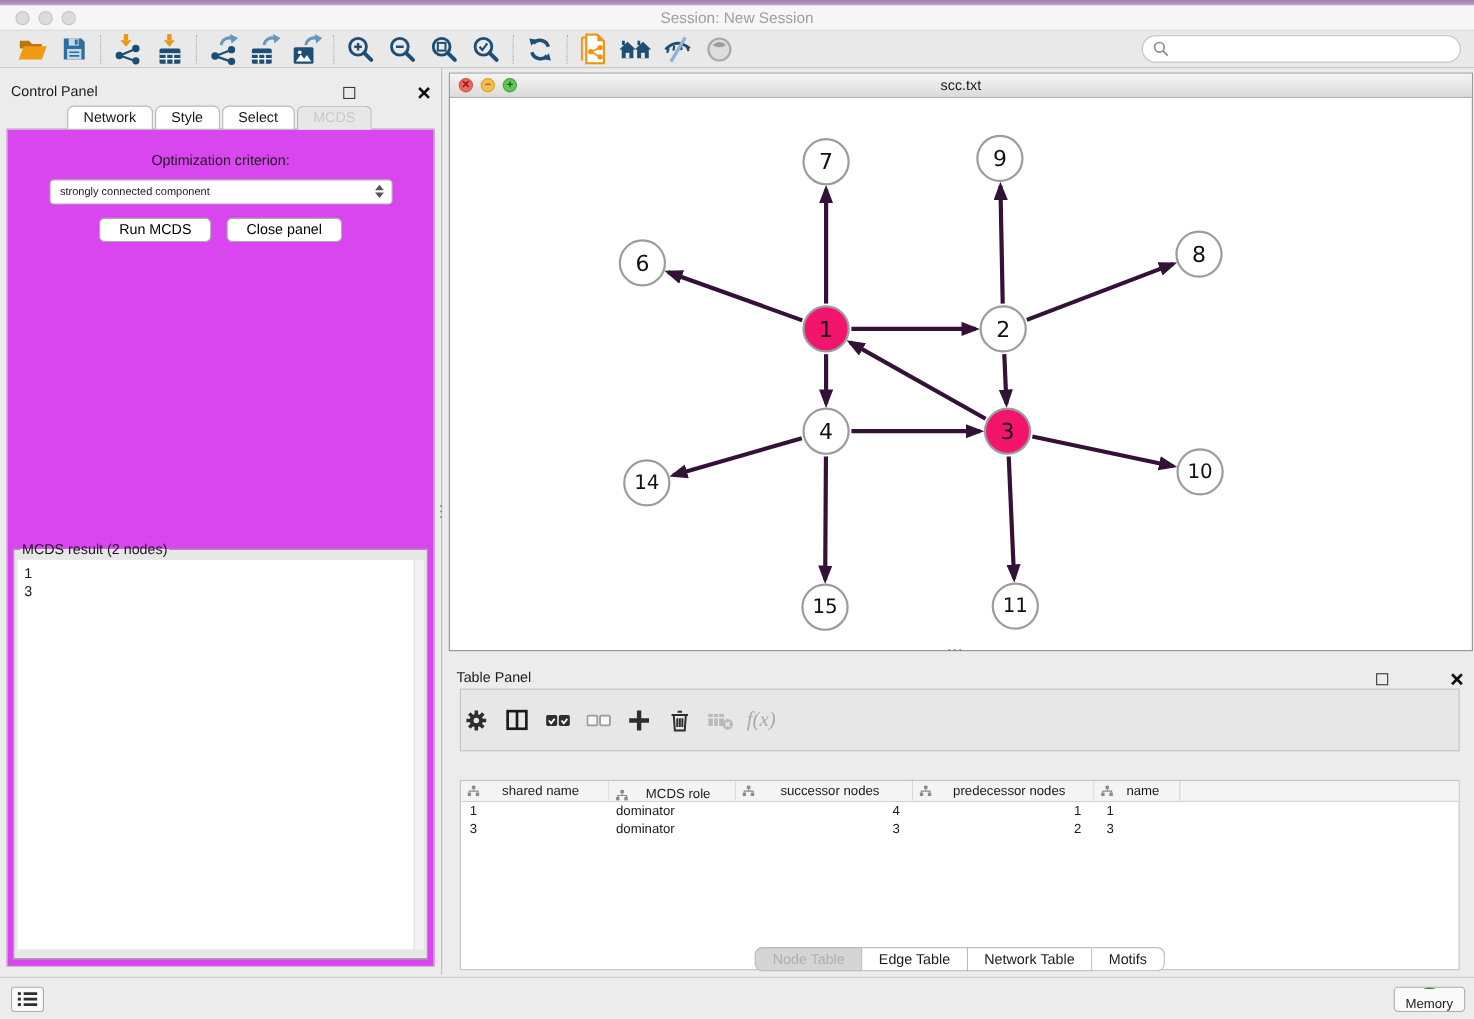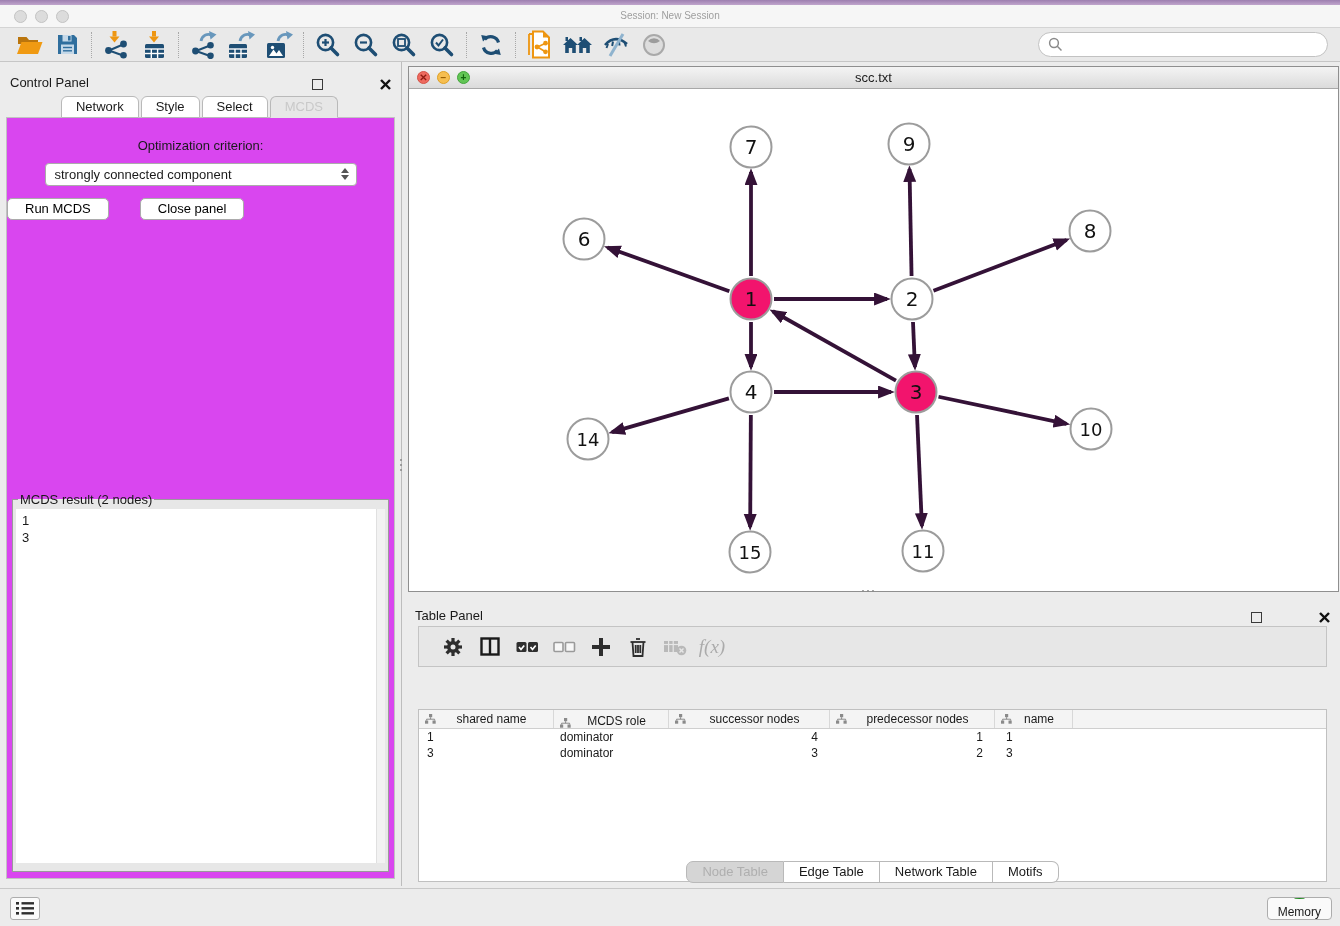--- a/index.html
+++ b/index.html
@@ -4,62 +4,62 @@
 <style>
   * { box-sizing: border-box; margin:0; padding:0; }
   html,body { width:1340px; height:926px; }
   body { font-family:"Liberation Sans",sans-serif; background:#ECECEC; position:relative; overflow:hidden; color:#1a1a1a; }
 
   
   .top-strip { position:absolute; top:0; left:0; right:0; height:5px; background:linear-gradient(#9d7fb0,#c0a5cc); }
   .titlebar { position:absolute; top:5px; left:0; right:0; height:23px; background:#F6F6F6; border-bottom:1px solid #D4D4D4; }
   .traffic-main { position:absolute; left:14px; top:5px; display:flex; gap:8px; }
   .gray-light { width:13px; height:13px; border-radius:50%; background:#DCDCDC; border:1px solid #C3C3C3; }
-  .app-title { text-align:center; font-size:10px; color:#9E9E9E; line-height:22px; }
+  .app-title { text-align:center; font-size:14px; color:#9E9E9E; line-height:22px; }
 
   
   .toolbar { position:absolute; top:28px; left:0; right:0; height:34px; background:#E9E9E9; border-bottom:1px solid #C6C6C6; display:flex; align-items:center; padding-left:10px; }
   .tb-icon { width:38px; height:30px; display:flex; align-items:center; justify-content:center; }
   .tb-divider { width:1px; height:26px; border-left:1px dotted #A8A8A8; margin:0 5px; }
   .search-box { position:absolute; right:12px; top:4px; width:290px; height:25px; background:#fff; border:1px solid #C2C2C2; border-radius:13px; display:flex; align-items:center; padding-left:9px; gap:5px; }
 
   
   .control-panel { position:absolute; left:0; top:62px; width:402px; height:824px; background:#ECECEC; border-right:1px solid #BDBDBD; }
   .panel-header { height:28px; display:flex; align-items:flex-end; padding:0 10px; font-size:13px;gap:45px; }
   .panel-header .spacer { flex:1; }
   .float-btn { width:11px; height:11px; border:1.5px solid #3a3a3a; background:transparent; margin-right:12px; }
   .cp-tabs { position:absolute; top:34px; left:0; right:0; display:flex; justify-content:center; z-index:2; }
   .cp-tab { height:22px; padding:0 14px; background:#fff; border:1px solid #B9B9B9; border-radius:6px 6px 0 0; font-size:13px; line-height:20px; margin-right:2px; }
   .cp-tab.active { background:#E7E7E7; color:#C9C9C9; border-bottom:1px solid #E7E7E7; }
   .cp-content { position:absolute; top:55px; left:6px; width:389px; bottom:7px; background:#d946ef; border:1px solid #C2C2C2; }
   .opt-label { margin-top:20px; text-align:center; font-size:13px; }
-  .opt-select { margin:10px auto 0; width:312px; height:23px; background:#fff; border:1px solid #ABABAB; border-radius:4px; font-size:13px; line-height:21px; padding:0 24px 0 9px; position:relative; }
+  .opt-select { margin:10px auto 0; width:312px; height:23px; background:#fff; border:1px solid #ABABAB; border-radius:4px; font-size:10px; line-height:21px; padding:0 24px 0 9px; position:relative; }
   .stepper { position:absolute; right:7px; top:4px; display:flex; flex-direction:column; gap:2px; }
   .stepper .up { width:0;height:0;border-left:4px solid transparent;border-right:4px solid transparent;border-bottom:5px solid #555; }
   .stepper .down { width:0;height:0;border-left:4px solid transparent;border-right:4px solid transparent;border-top:5px solid #555; }
-  .btn-row { display:flex; gap:31px; margin-top:12px; }
+  .btn-row { display:flex; justify-content:center; gap:14px; margin-top:12px; }
   .cp-btn { height:22px; padding:0 17px; background:#fff; border:1px solid #ABABAB; border-radius:5px; font-size:13px; line-height:20px; }
   .mcds-fieldset { position:absolute; left:5px; right:5px; top:374px; height:380px; border:1px solid #9A9A9A; background:#E7E7E7; padding:2px 3px 3px 3px; }
   .mcds-fieldset legend { font-size:13px; padding:0 2px; margin-left:2px; }
   .mcds-result { background:#fff; width:100%; height:354px; font-size:13px; padding:3px 12px 3px 6px; position:relative; line-height:17px; }
   .mcds-scroll { position:absolute; right:0; top:0; bottom:0; width:9px; background:#F2F2F2; border-left:1px solid #E0E0E0; }
 
   
   .net-window { position:absolute; left:408px; top:66px; width:931px; height:526px; border:1px solid #8F8F8F; background:#fff; }
   .net-titlebar { height:22px; background:linear-gradient(#F4F4F4,#DBDBDB); border-bottom:1px solid #A8A8A8; position:relative; text-align:center; font-size:13px; line-height:21px; }
   .traffic { position:absolute; left:8px; top:4px; display:flex; gap:7px; }
   .light { width:13px; height:13px; border-radius:50%; font-size:10px; font-weight:bold; line-height:12px; text-align:center; }
   .light.red { background:#EE6A5F; border:1px solid #D45247; color:#8E1B12; }
   .light.yellow { background:#F6BE50; border:1px solid #DFA023; color:#985E00; }
   .light.green { background:#62C555; border:1px solid #43A53C; color:#11640D; }
   .net-canvas { position:absolute; top:22px; left:0; right:0; bottom:0; }
 
   
   .table-panel { position:absolute; left:405px; top:595px; width:935px; height:291px; background:#ECECEC; }
-  .tp-toolbar { position:absolute; left:13px; right:13px; top:31px; height:41px; background:#E7E7E7; border:1px solid #C4C4C4; display:flex; align-items:center; gap:9px; padding-left:20px; }
+  .tp-toolbar { position:absolute; left:13px; right:13px; top:31px; height:57px; background:#E7E7E7; border:1px solid #C4C4C4; display:flex; align-items:center; gap:9px; padding-left:0; }
   .tp-icon { min-width:28px; display:flex; justify-content:center; align-items:center; }
   .fx-label { font-family:"Liberation Serif",serif; font-style:italic; font-size:19px; color:#ABABAB; }
   .tp-table { position:absolute; left:13px; right:13px; top:79px; height:173px; background:#fff; border:1px solid #C0C0C0; overflow:hidden;margin-top:35px; }
   .thead { display:flex; height:19px; background:#F4F4F4; border-bottom:1px solid #CFCFCF; }
   .th { display:flex; align-items:center; border-right:1px solid #D8D8D8; font-size:12px; padding-left:6px; background:#F4F4F4; }
   .th .lbl { flex:1; text-align:center; padding-right:6px; }
   .trow { display:flex; height:16px; align-items:center; font-size:12px; }
   .td { height:16px; line-height:16px; white-space:nowrap; overflow:hidden; }
   .tp-tabs { position:absolute; bottom:3px; left:0; right:0; display:flex; justify-content:center; }
   .tp-tab { height:22px; line-height:20px; padding:0 15px; font-size:13px; background:#fff; border:1px solid #B9B9B9; border-left:none; }

